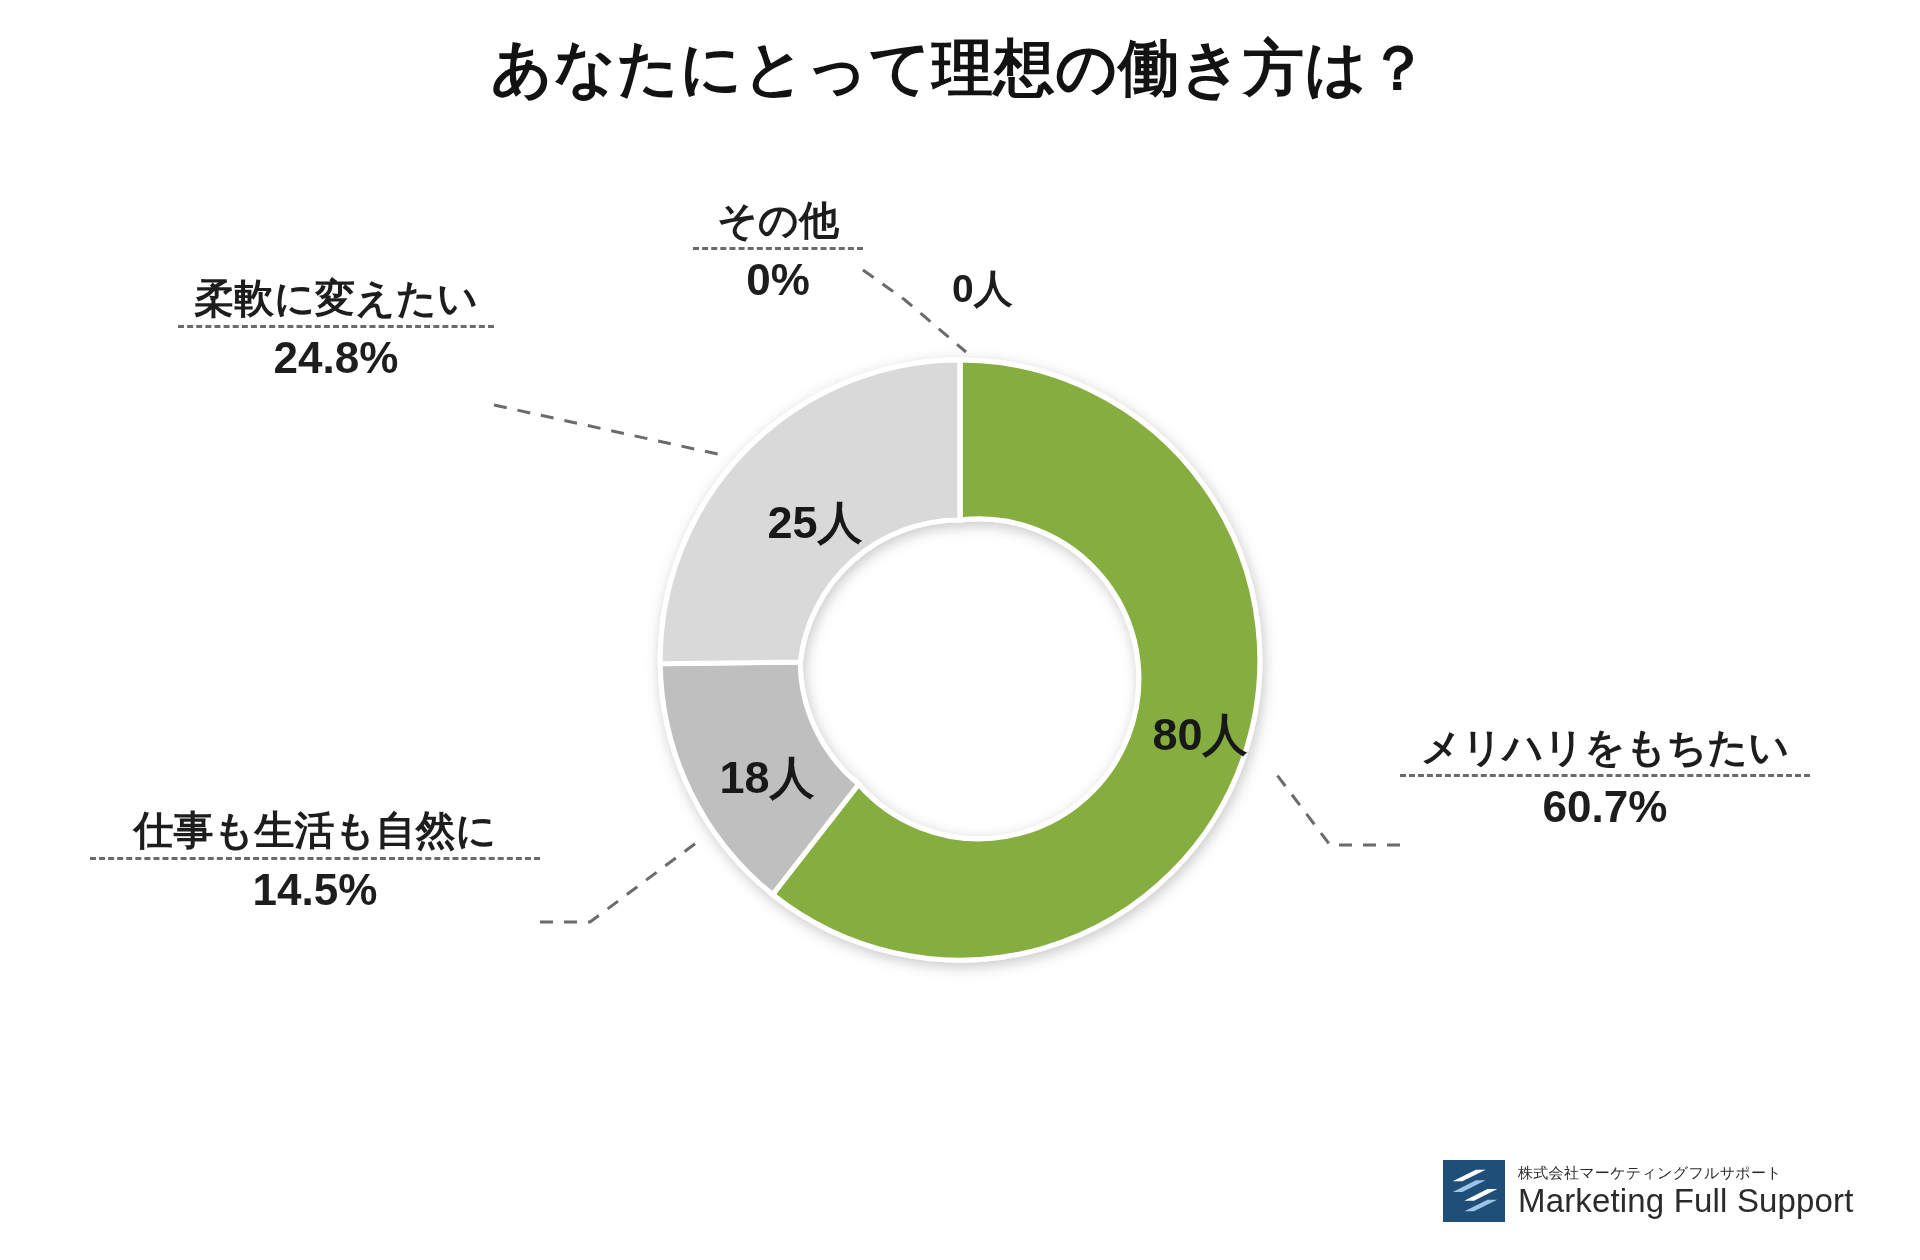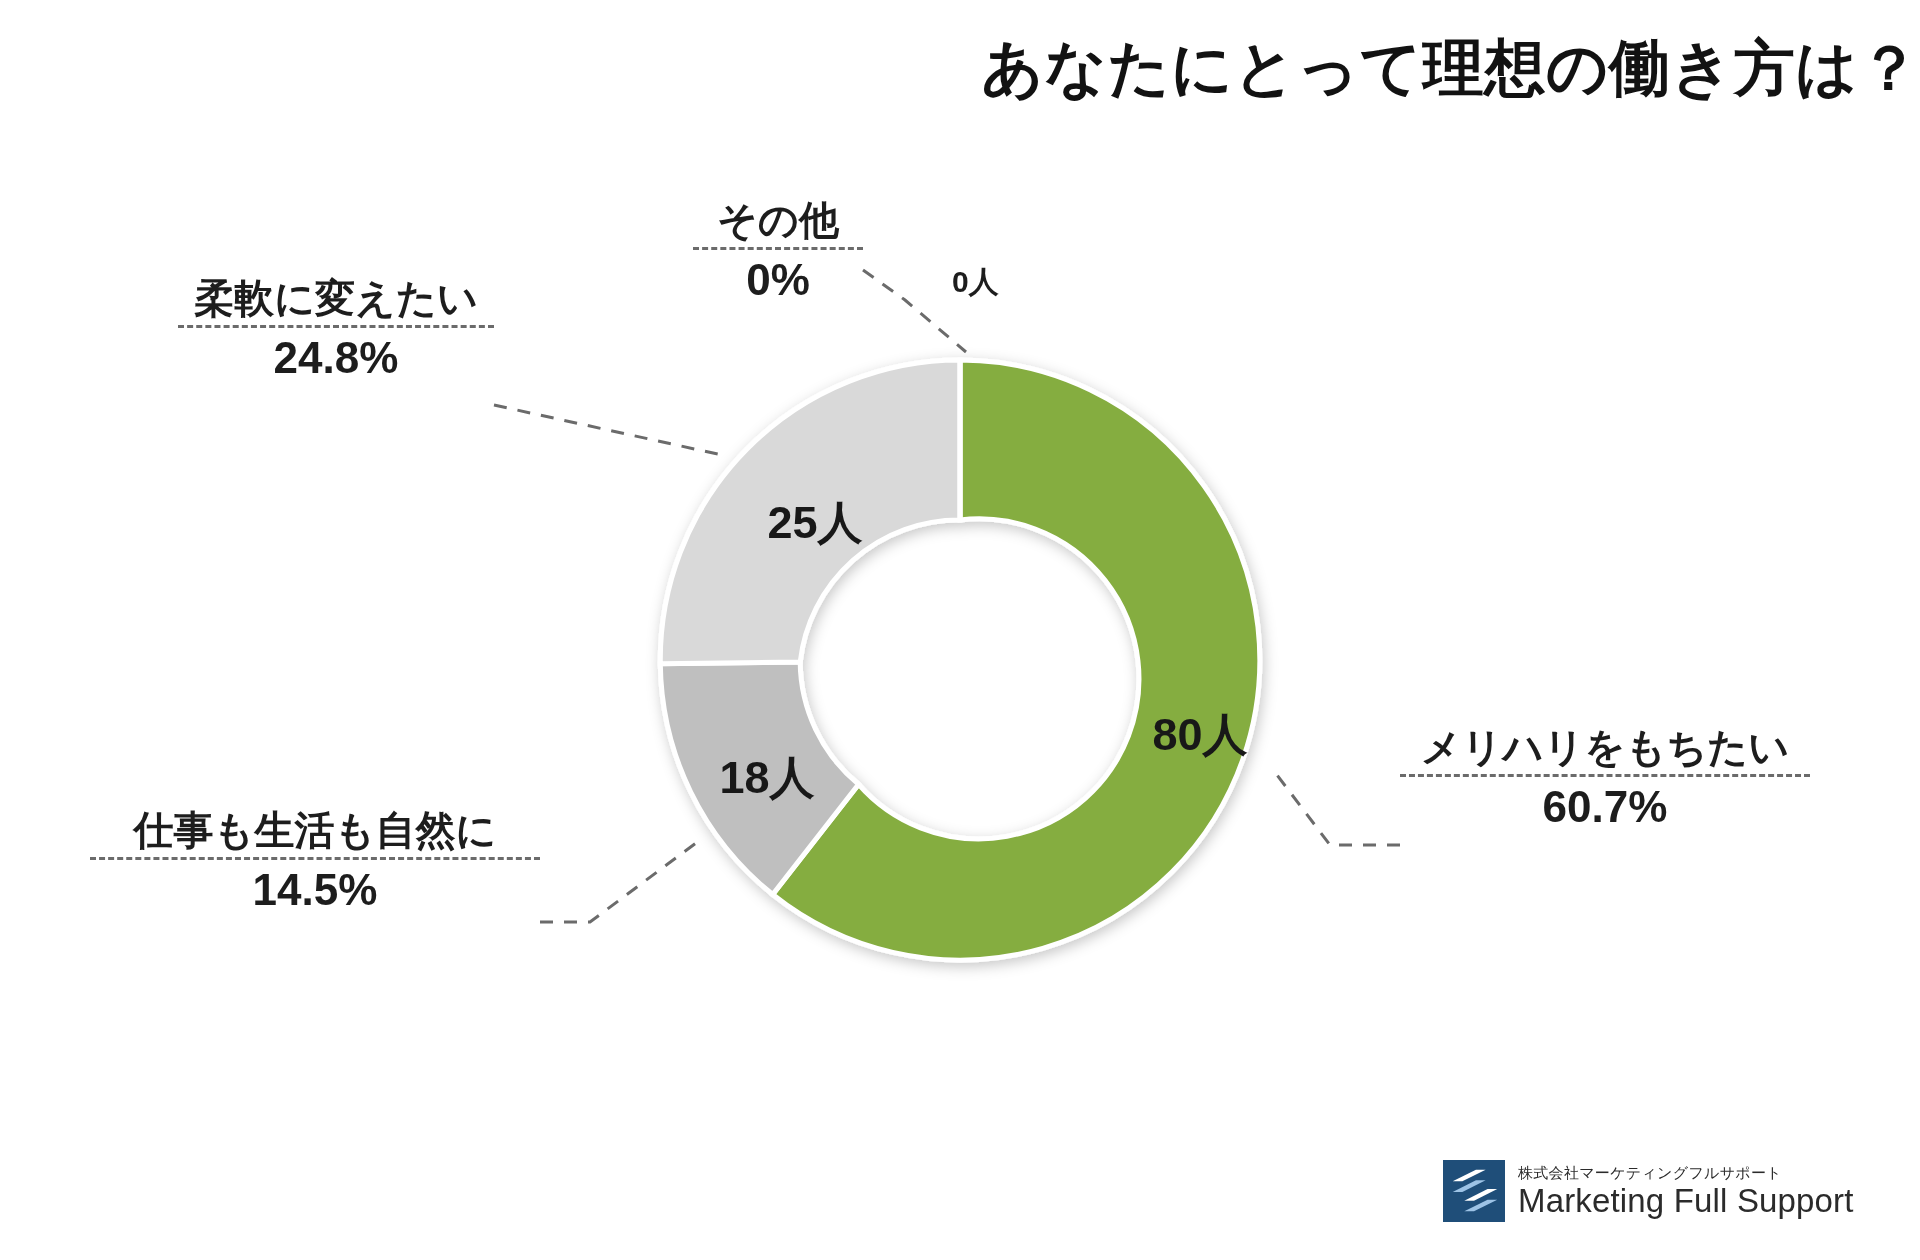--- a/index.html
+++ b/index.html
@@ -15,21 +15,21 @@
     font-family: "Liberation Sans", "DejaVu Sans", sans-serif;
     color: #1f1f1f;
   }
 
   
   #chart-title {
     position: absolute;
     top: 28px;
     left: 0;
     width: 1920px;
-    text-align: right;
+    text-align: center;
     font-size: 61px;
     font-weight: 700;
     letter-spacing: 0.01em;
     color: #121212;
     white-space: nowrap;
   }
 
   
   #donut-wrap {
     position: absolute;
@@ -118,21 +118,21 @@
     text-align: center;
     width: 410px;
   }
   #callout-sep .crule { width: 410px; }
 
   
   #zero-count {
     position: absolute;
     left: 952px;
     top: 262px;
-    font-size: 30px;
+    font-size: 39px;
     font-weight: 700;
     color: #1d1d1d;
   }
 
   
   #leaders {
     position: absolute;
     left: 0;
     top: 0;
     width: 1920px;

